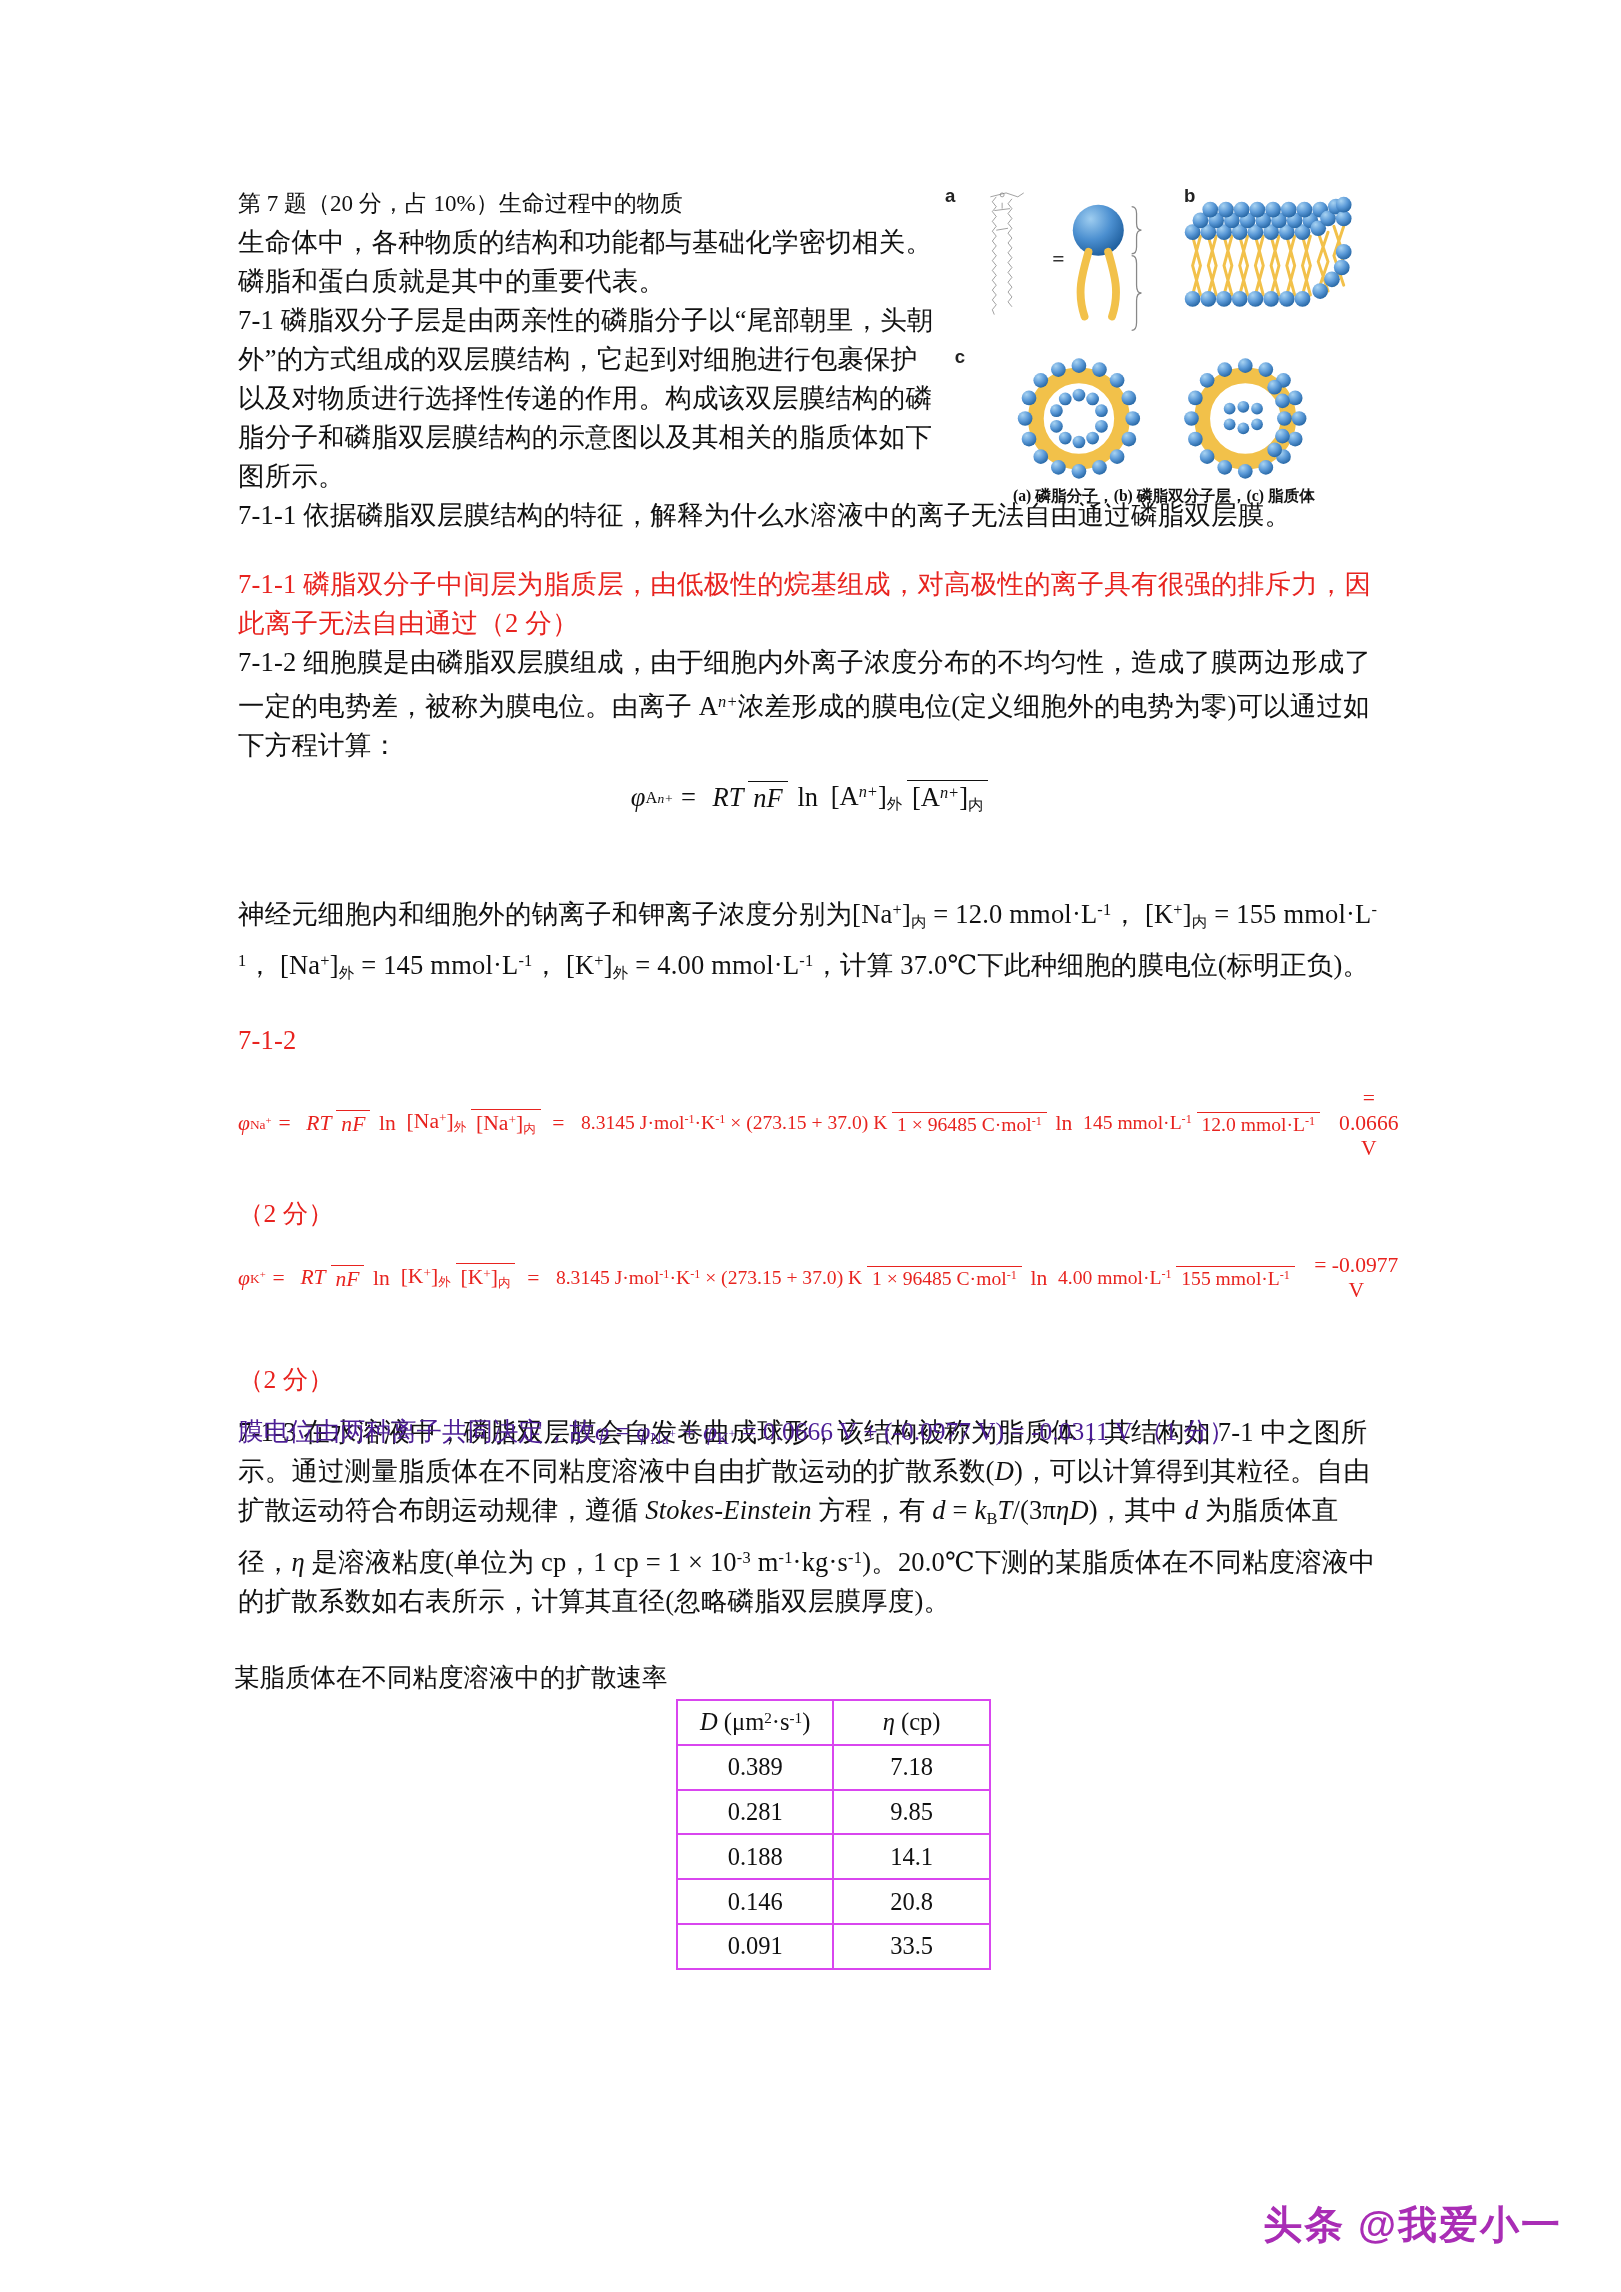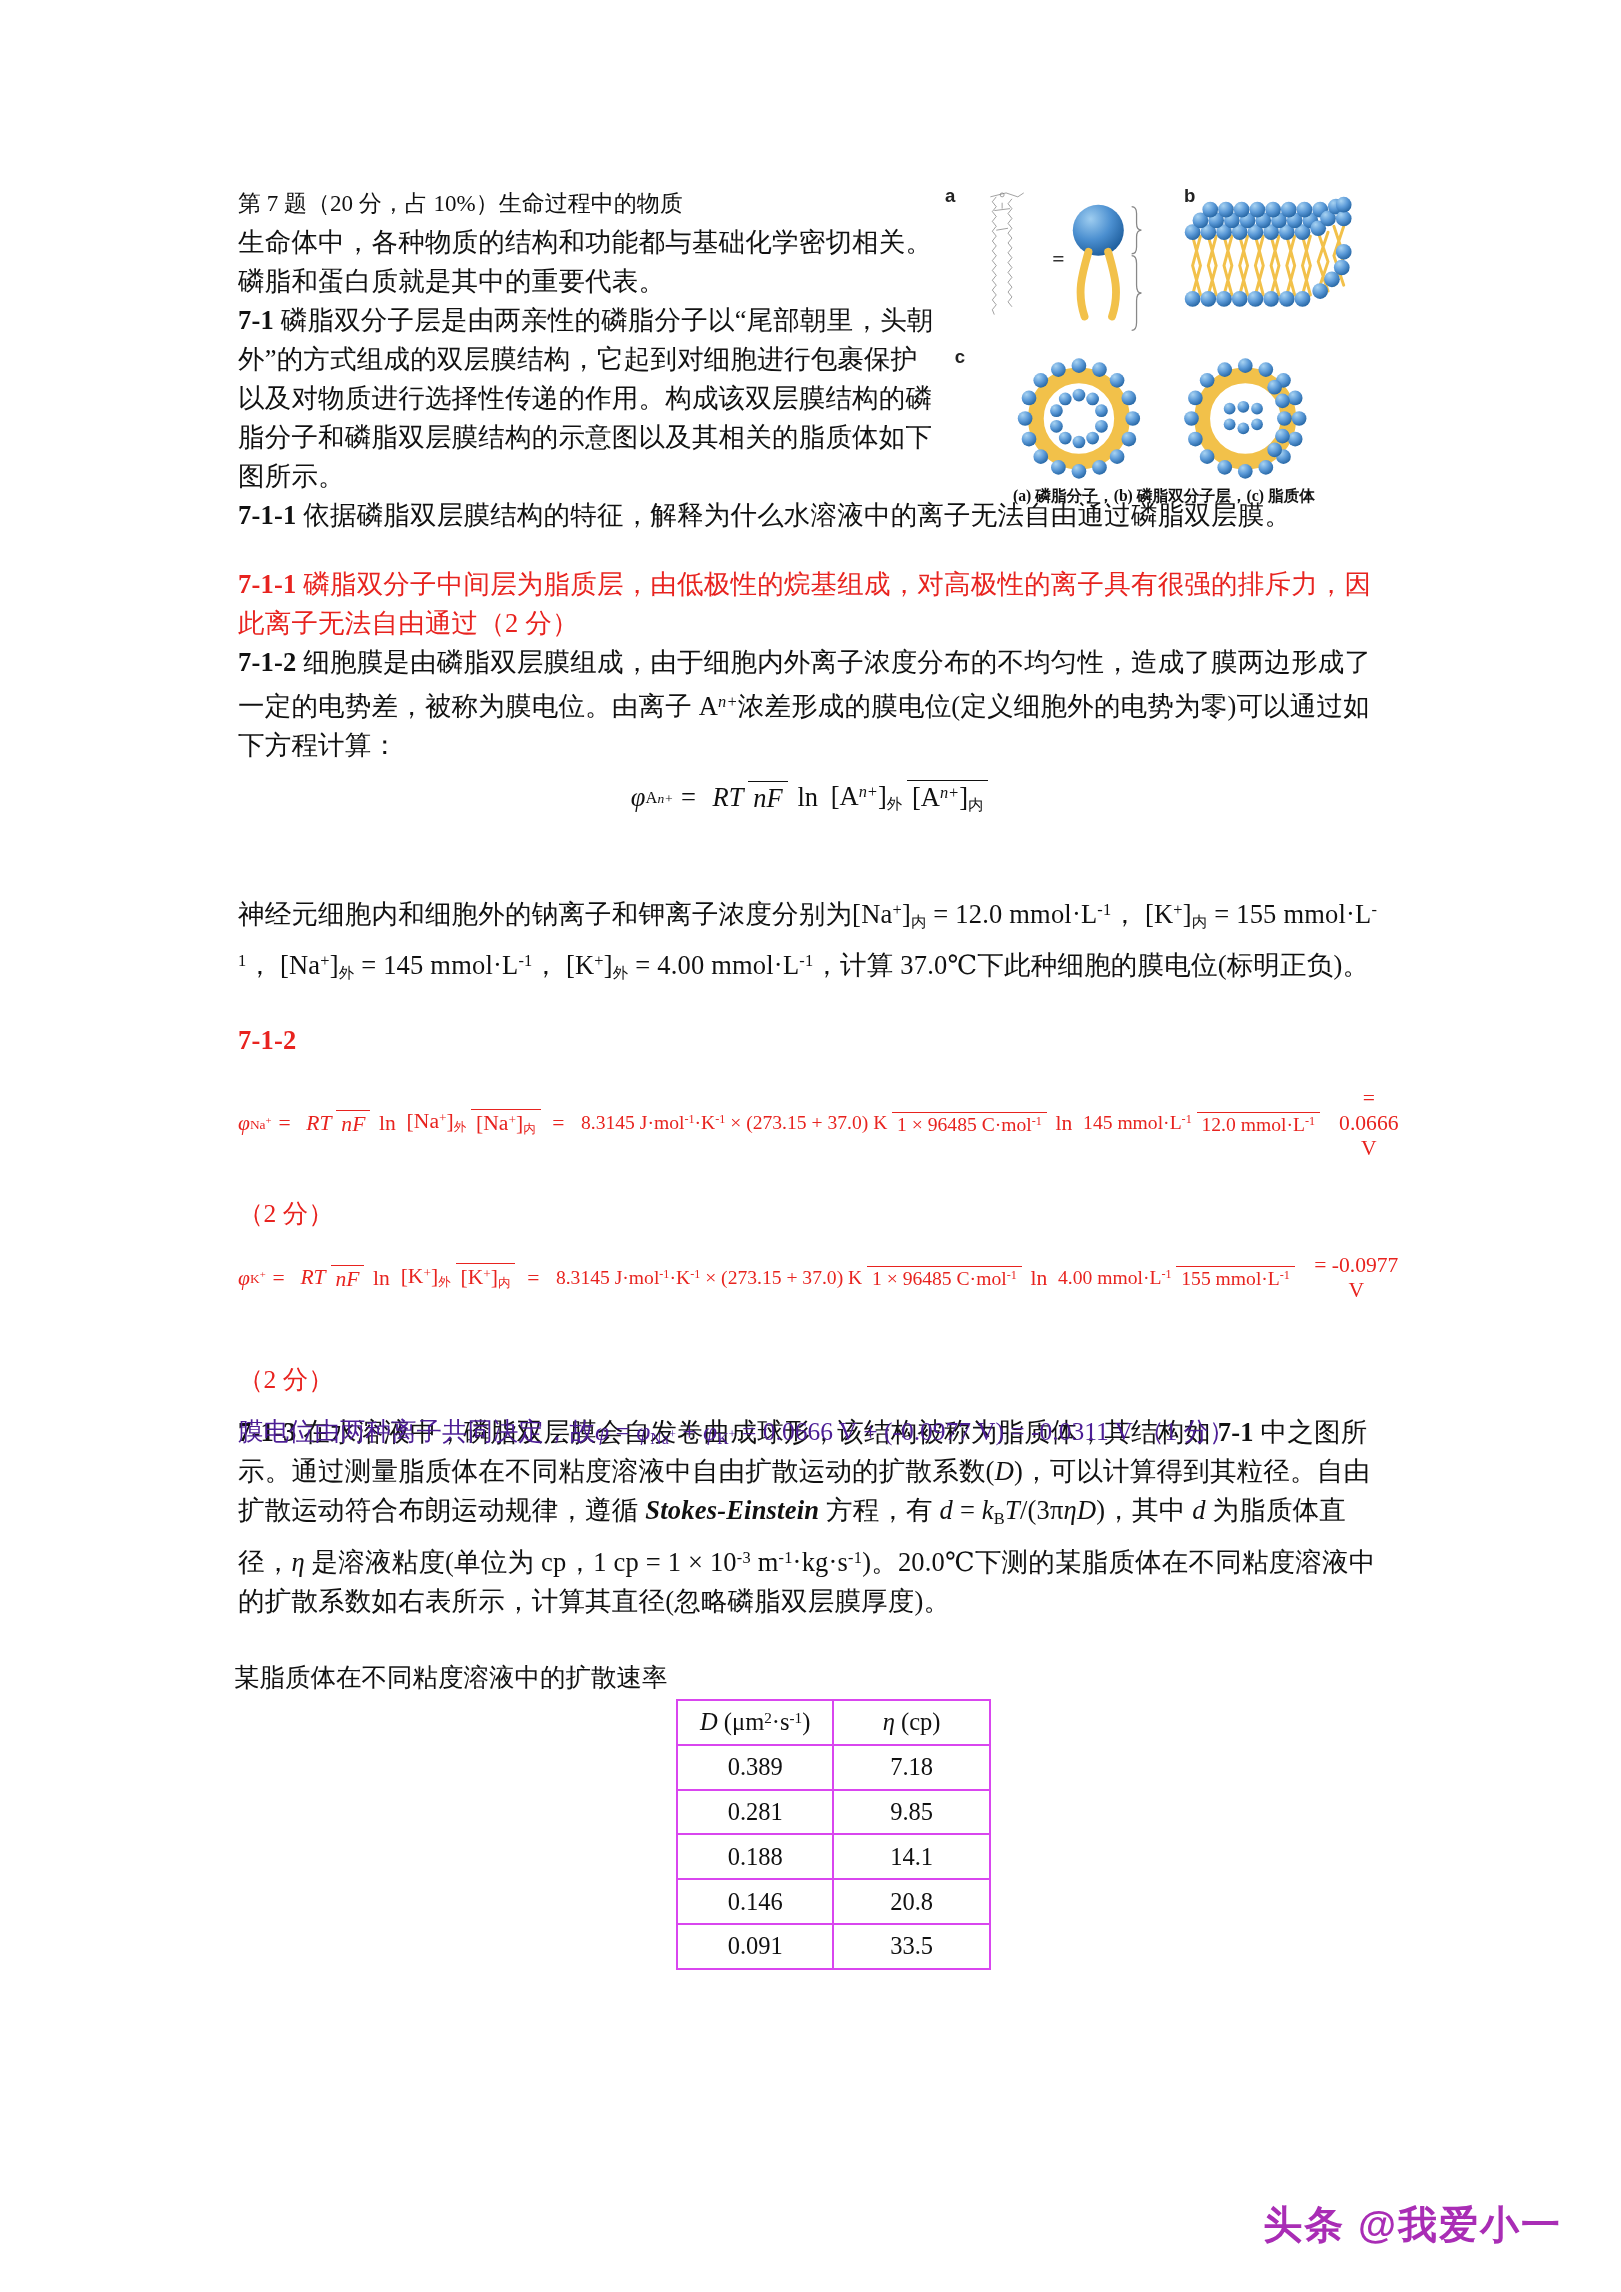--- a/index.html
+++ b/index.html
@@ -13,21 +13,21 @@
   .page { position:relative; width:1621px; height:2293px; }
 
   
   .content {
     position:absolute;
     left:238px; top:184px;
     width:1147px;
   }
   .ln { font-size:26.5px; line-height:39px; letter-spacing:0.2px; }
   .red { color:#e8231f;margin-top:30px; }
-  .b { font-weight:bold; }
+  .b { font-weight:normal; }
   .ital { font-style:italic; }
   .narrow { width:701px; }
 
   .title { font-size:23px; font-weight:normal; line-height:39px; }
 
   sub { font-size:0.62em; vertical-align:-0.28em; }
   sup { font-size:0.62em; vertical-align:0.48em; }
   .cjksub { font-size:0.58em; vertical-align:-0.25em; }
 
   

